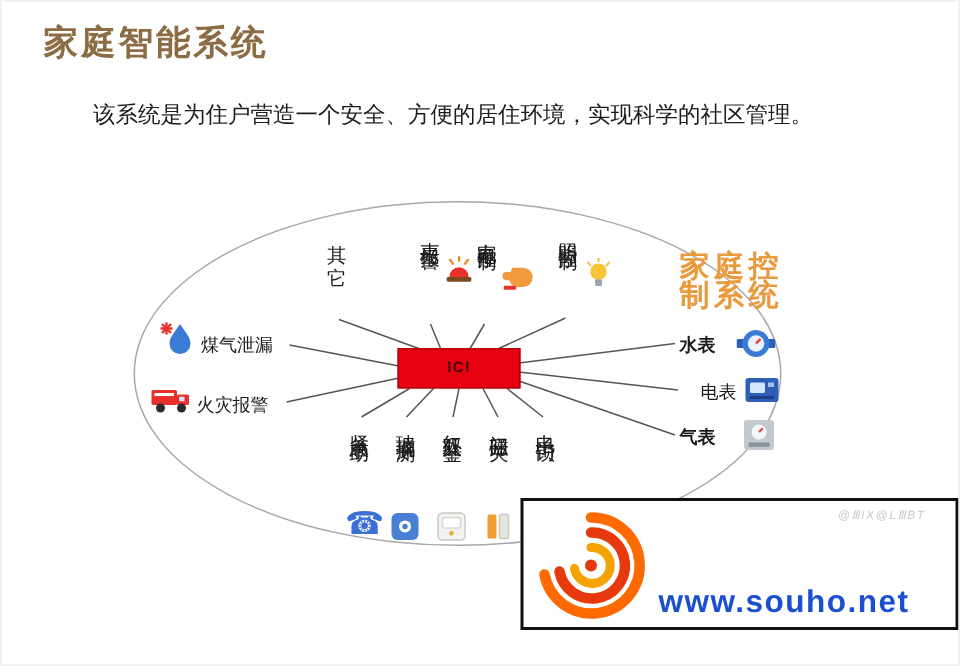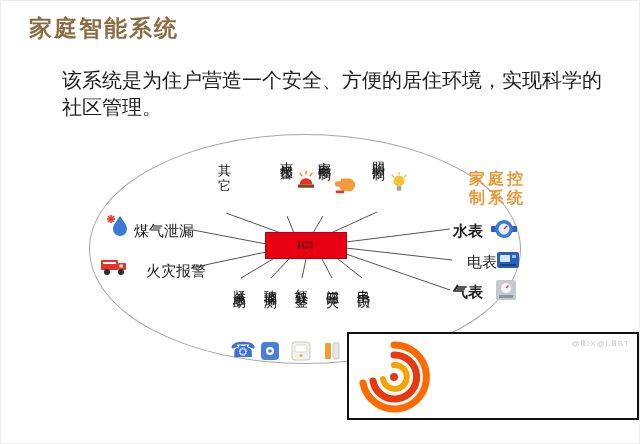--- a/index.html
+++ b/index.html
@@ -1,38 +1,38 @@
 <!DOCTYPE html>
 <html><head>
 <meta charset="utf-8">
 <style>
   html,body{margin:0;padding:0;background:#fff;}
   .screen{position:relative;width:640px;height:444px;background:#ffffff;overflow:hidden;
           font-family:"Liberation Sans",sans-serif;border:1px solid #ededed;box-sizing:border-box;}
   .page-title{position:absolute;left:28px;top:12px;font-family:"Liberation Serif",serif;
               font-weight:bold;font-size:23px;color:#8c6d43;letter-spacing:2px;}
-  .page-desc{position:absolute;left:61px;top:66px;width:540px;font-size:20px;color:#1c1c1c;}
+  .page-desc{position:absolute;left:61px;top:66px;width:540px;font-size:15px;color:#1c1c1c;}
   .ellipse{position:absolute;left:88px;top:133px;width:430px;height:228px;border:1.5px solid #a8a8a8;
            border-radius:50%;z-index:0;background:#fff;}
   .connectors{position:absolute;left:0;top:0;z-index:1;}
   .vtext{position:absolute;z-index:2;writing-mode:vertical-rl;text-orientation:upright;
          font-size:13px;color:#1a1a1a;letter-spacing:2px;line-height:15px;}
   .vgap{letter-spacing:14px;}
-  .htext{position:absolute;z-index:2;font-size:15px;color:#1a1a1a;white-space:nowrap;}
+  .htext{position:absolute;z-index:2;font-size:12px;color:#1a1a1a;white-space:nowrap;}
   .icon{position:absolute;z-index:2;line-height:0;}
   .center-box{position:absolute;left:264px;top:231px;width:82px;height:27px;background:#e60012;
               border:1px solid #b50010;box-sizing:border-box;z-index:3;display:flex;align-items:center;
               justify-content:center;font-size:10px;font-weight:bold;color:#46090b;letter-spacing:1px;}
   .sys-label{position:absolute;left:452px;top:168px;z-index:2;color:#e89a3c;font-weight:bold;
-             font-size:16px;line-height:19px;letter-spacing:3px;margin-left:16px;}
+             font-size:20px;line-height:19px;letter-spacing:3px;}
   .phone-glyph{font-size:21px;color:#3a6fd8;line-height:1;}
   .watermark{position:absolute;left:346px;top:331px;width:292px;height:88px;background:#ffffff;
              border:2px solid #101010;box-sizing:border-box;z-index:10;}
   .wm-logo{position:absolute;left:5px;top:3px;}
-  .wm-small{position:absolute;right:7px;top:5px;font-size:8px;color:#cbcbcb;letter-spacing:1px;}
+  .wm-small{position:absolute;right:20px;top:5px;font-size:8px;color:#cbcbcb;letter-spacing:1px;font-style:italic;}
   .wm-brand{position:absolute;left:88px;top:17px;font-size:30px;font-weight:bold;color:#111;
             letter-spacing:1px;white-space:nowrap;}
   .qu-block{display:inline-block;width:30px;height:32px;background:#ef4444;color:#fff;font-size:24px;
             line-height:32px;text-align:center;vertical-align:-4px;margin-left:3px;}
   .qu-blue{display:inline-block;width:7px;height:32px;background:#2f5fd0;vertical-align:-4px;}
   .wm-url{position:absolute;left:90px;top:56px;font-size:21px;font-weight:bold;color:#1a4fd0;
           letter-spacing:1px;}
 </style>
 </head>
 <body>
@@ -125,21 +125,21 @@
   <span class="icon" style="left:99px;top:253px;">
     <svg width="28" height="24" viewBox="0 0 28 24">
       <rect x="1" y="6" width="17" height="10" rx="1" fill="#e8312a"></rect>
       <rect x="18" y="9" width="8" height="7" rx="1" fill="#e8312a"></rect>
       <rect x="19.5" y="10.5" width="3.5" height="3" fill="#cfe4ff"></rect>
       <rect x="3" y="8" width="13" height="2" fill="#fff"></rect>
       <circle cx="7" cy="18" r="3" fill="#2b2b2b"></circle>
         <circle cx="21" cy="18" r="3" fill="#2b2b2b"></circle>
     </svg>
   </span>
-  <div class="htext" style="left:130px;top:261px;margin-left:15px;">火灾报警</div>
+  <div class="htext" style="left:130px;top:261px;">火灾报警</div>
 
   <div class="htext" style="left:452px;top:221px;font-weight:bold;">水表</div>
   <span class="icon" style="left:490px;top:215px;">
     <svg width="26" height="26" viewBox="0 0 26 26">
       <rect x="0" y="10" width="26" height="6" rx="1" fill="#2e5fb8"></rect>
       <circle cx="13" cy="13" r="9" fill="#3a7bd5"></circle>
       <circle cx="13" cy="13" r="5.5" fill="#eaf2ff"></circle>
       <line x1="13" y1="13" x2="16" y2="10" stroke="#e8312a" stroke-width="1.5"></line>
     </svg>
   </span>
@@ -207,15 +207,16 @@
   <div class="watermark">
     <span class="wm-logo">
       <svg width="80" height="80" viewBox="0 0 80 80">
         <path d="M40 8 A32 32 0 1 1 9 46" fill="none" stroke="#ff6a00" stroke-width="7" stroke-linecap="round"></path>
         <path d="M40 18 A22 22 0 1 1 19 44" fill="none" stroke="#e8380d" stroke-width="7" stroke-linecap="round"></path>
         <path d="M40 28 A12 12 0 1 1 29 42" fill="none" stroke="#f5a300" stroke-width="6" stroke-linecap="round"></path>
         <circle cx="40" cy="40" r="4" fill="#e8380d"></circle>
       </svg>
     </span>
     <span class="wm-small">@ⅢIX@LⅢBT</span>
+    <div class="wm-url">www.souho.net</div>
   </div>
 
 </div>
 
 </body></html>

